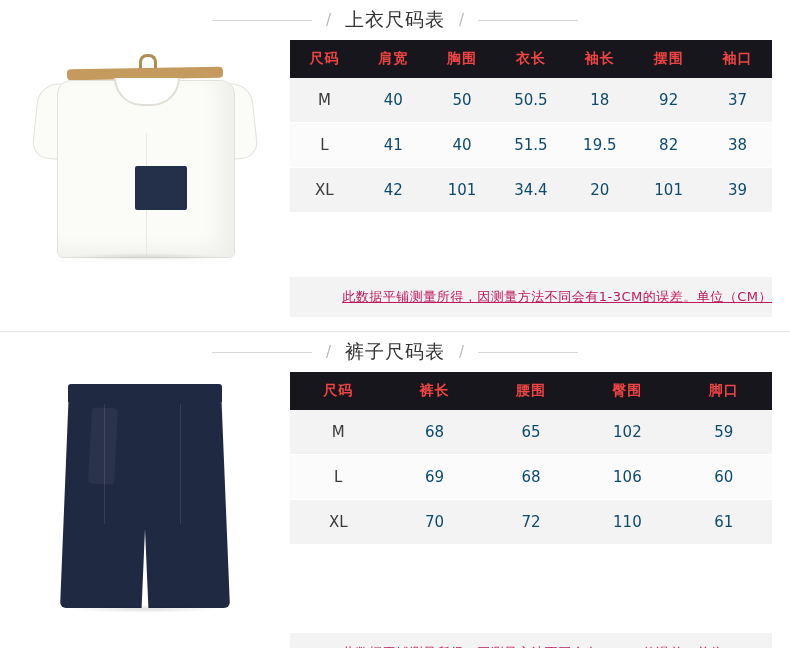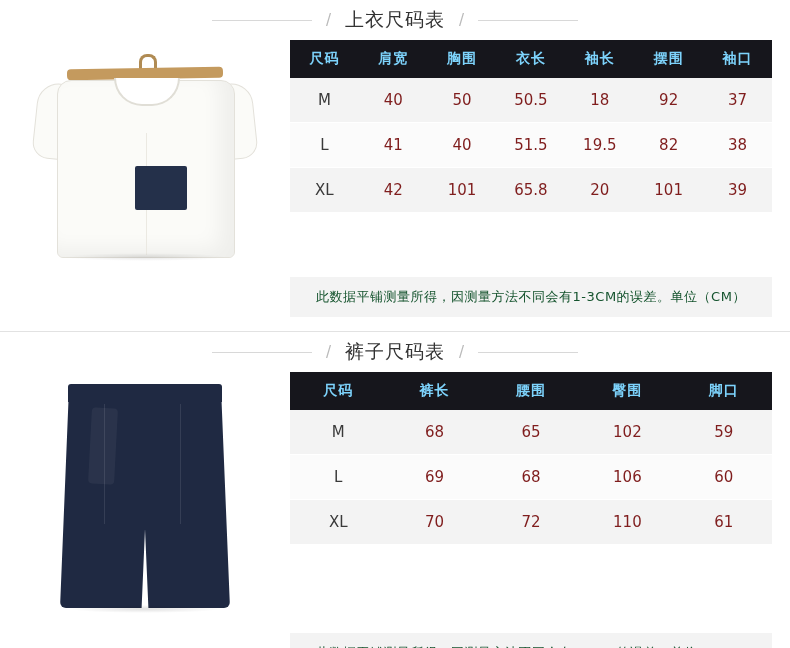--- a/index.html
+++ b/index.html
@@ -66,50 +66,51 @@
   }
 
   
   table.size-table {
     border-collapse: collapse;
     width: 100%;
     table-layout: fixed;
   }
   table.size-table th {
     background: #16161c;
-    color: #7dd3fc;
+    color: #ef4444;
     font-size: 14px;
     font-weight: bold;
     height: 36px;
     letter-spacing: 1px;
   }
   table.size-table td {
     text-align: center;
     font-size: 15px;
-    color: #7f1d1d;
+    color: #0c4a6e;
     height: 42px;
     border-bottom: 1px solid #ffffff;
   }
   table.size-table tbody tr:nth-child(odd) td {
     background: #f3f3f3;
   }
   table.size-table tbody tr:nth-child(even) td {
     background: #fbfbfb;
   }
   table.size-table td.size-cell {
     color: #3a3a3a;
   }
 
   .note {
     background: #f3f3f3;
-    text-align: center;
+    text-align: right;
     font-size: 13px;
-    color: #14532d;
+    color: #be185d;
     padding: 11px 0;
     letter-spacing: 0.5px;
+    text-decoration: underline;
   }
 
   .divider {
     height: 1px;
     background: #e2e2e2;
     margin: 14px 0 0 0;
   }
 
   
   .tee {
@@ -330,21 +331,21 @@
               <td>40</td>
               <td>51.5</td>
               <td>19.5</td>
               <td>82</td>
               <td>38</td>
             </tr>
             <tr>
               <td class="size-cell">XL</td>
               <td>42</td>
               <td>101</td>
-              <td>65.8</td>
+              <td>34.4</td>
               <td>20</td>
               <td>101</td>
               <td>39</td>
             </tr>
           </tbody>
         </table>
       </div>
     </div>
 
     <div style="padding: 18px 18px 0 290px;">

